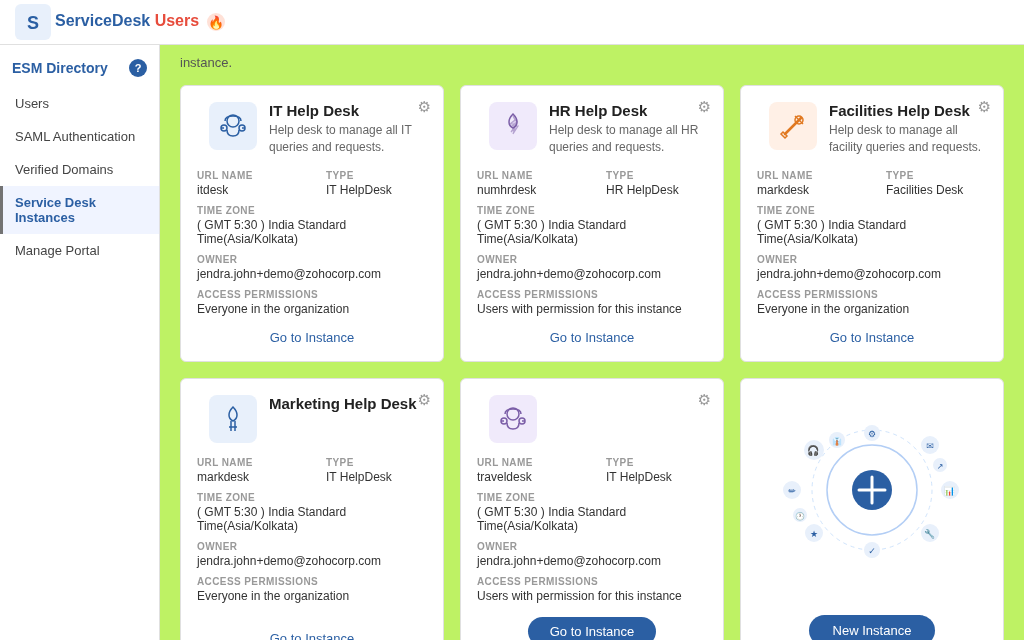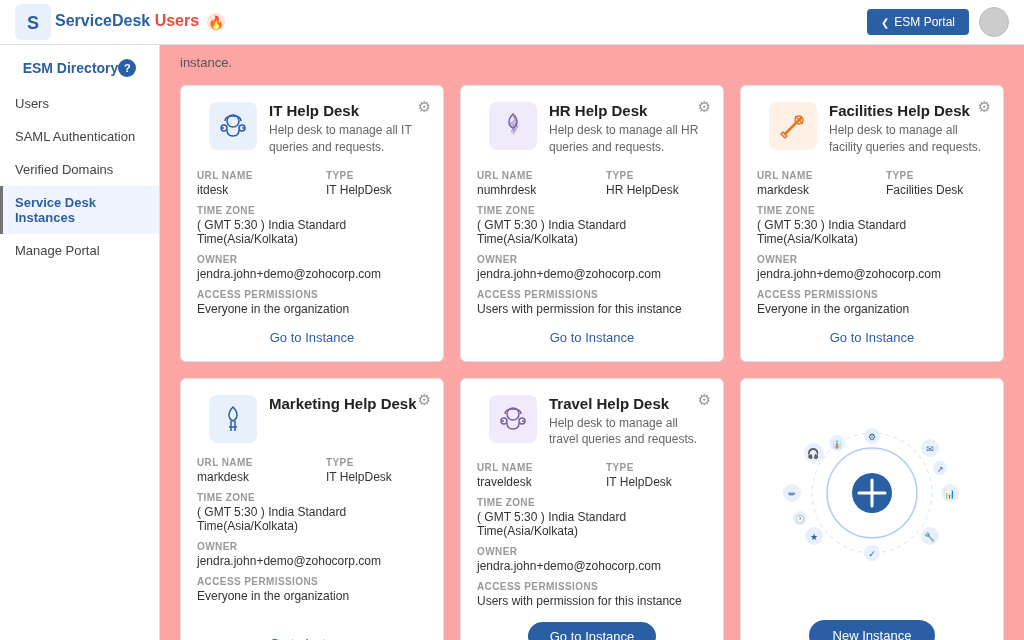--- a/index.html
+++ b/index.html
@@ -11,28 +11,28 @@
     .header-right { display: flex; align-items: center; gap: 10px; }
     .esm-portal-btn { background: #2b5fa3; color: #fff; border: none; padding: 6px 14px; border-radius: 4px; font-size: 12px; cursor: pointer; display: flex; align-items: center; gap: 5px; }
     .esm-portal-btn::before { content: '❮'; font-size: 10px; }
     .avatar { width: 30px; height: 30px; border-radius: 50%; background: #ccc; border: 1px solid #bbb; cursor: pointer; }
 
     
     .main { display: flex; flex: 1; overflow: hidden; }
 
     
     .sidebar { width: 160px; background: #fff; border-right: 1px solid #e0e0e0; flex-shrink: 0; overflow-y: auto; }
-    .sidebar-title { display: flex; align-items: center; justify-content: center; padding: 14px 12px 10px; }
+    .sidebar-title { display: flex; align-items: center; justify-content: space-between; padding: 14px 12px 10px; }
     .sidebar-title-text { color: #2b5fa3; font-size: 14px; font-weight: 600; }
     .help-icon { width: 18px; height: 18px; border-radius: 50%; background: #2b5fa3; color: #fff; display: flex; align-items: center; justify-content: center; font-size: 11px; font-weight: 700; cursor: pointer; flex-shrink: 0; }
     .sidebar-item { padding: 9px 12px; color: #444; cursor: pointer; font-size: 13px; border-left: 3px solid transparent; }
     .sidebar-item.active { color: #2b5fa3; border-left: 3px solid #737373; background: #f0f4ff; font-weight: 600; }
 
     
-    .content { flex: 1; overflow-y: auto; padding: 0 20px 20px; background: #fca5a5; }
+    .content { flex: 1; overflow-y: auto; padding: 0 20px 20px; background: #bef264; }
     .instance-note { padding: 10px 0 15px; color: #555; font-size: 13px; }
 
     
     .instances-grid { display: grid; grid-template-columns: repeat(3, 1fr); gap: 16px; }
 
     
     .card { background: #fff; border: 1px solid #e0e0e0; border-radius: 6px; padding: 16px; display: flex; flex-direction: column; position: relative; }
     .card-header { display: flex; align-items: flex-start; gap: 12px; margin-bottom: 14px; margin-left: 12px; }
     .card-icon { width: 48px; height: 48px; border-radius: 8px; display: flex; align-items: center; justify-content: center; flex-shrink: 0; }
     .card-icon.blue { background: #e8f0fb; }
@@ -68,24 +68,20 @@
       <text x="18" y="25" text-anchor="middle" fill="#2b5fa3" font-size="18" font-weight="bold">S</text>
     </svg>
     <span style="font-size:16px;font-weight:600;color:#333;">
       <span style="color:#2b5fa3;">ServiceDesk</span><span style="color:#e74c3c;font-weight:700;"> Users</span>
       <svg width="20" height="20" viewBox="0 0 20 20" style="vertical-align:middle;margin-left:2px;">
           <circle cx="10" cy="10" r="9" fill="#ff6b35" opacity="0.2"></circle>
           <text x="10" y="15" text-anchor="middle" fill="#ff6b35" font-size="13">🔥</text>
         </svg>
     </span>
   </div>
-  <div class="header-right">
-    <button class="esm-portal-btn">ESM Portal</button>
-    <div class="avatar"></div>
-  </div>
 </div>
 
 <div class="main">
 
   <div class="sidebar">
     <div class="sidebar-title">
       <span class="sidebar-title-text">ESM Directory</span>
       <div class="help-icon">?</div>
     </div>
     <div class="sidebar-item">Users</div>
@@ -280,24 +276,20 @@
             <svg viewBox="0 0 32 32" fill="none" xmlns="http://www.w3.org/2000/svg">
               <circle cx="16" cy="11" r="6" stroke="#7b5ea7" stroke-width="1.5" fill="none"></circle>
               <path d="M8 11 Q8 6 16 6 Q24 6 24 11" stroke="#7b5ea7" stroke-width="1.5" fill="none"></path>
               <path d="M10 20 Q10 26 16 26 Q22 26 22 20" stroke="#7b5ea7" stroke-width="1.5" fill="none"></path>
               <circle cx="7" cy="18" r="3" stroke="#7b5ea7" stroke-width="1.5" fill="none"></circle>
               <circle cx="25" cy="18" r="3" stroke="#7b5ea7" stroke-width="1.5" fill="none"></circle>
               <line x1="4" y1="18" x2="7" y2="18" stroke="#7b5ea7" stroke-width="1.5"></line>
               <line x1="25" y1="18" x2="28" y2="18" stroke="#7b5ea7" stroke-width="1.5"></line>
             </svg>
           </div>
-          <div class="card-title-area">
-            <div class="card-title">Travel Help Desk</div>
-            <div class="card-subtitle">Help desk to manage all travel queries and requests.</div>
-          </div>
         </div>
         <div class="card-fields">
           <div class="field">
             <div class="field-label">URL NAME</div>
             <div class="field-value">traveldesk</div>
           </div>
           <div class="field">
             <div class="field-label">TYPE</div>
             <div class="field-value">IT HelpDesk</div>
           </div>

